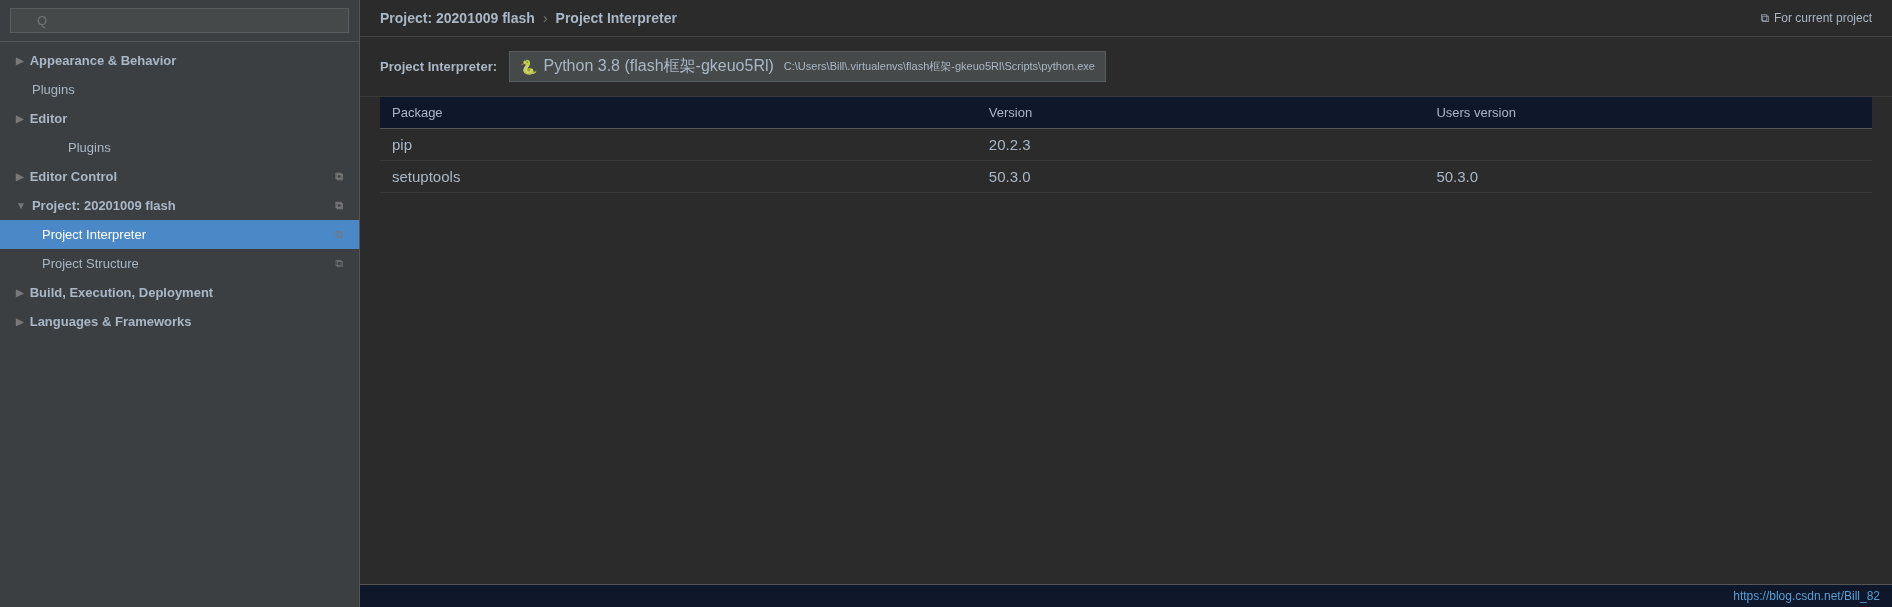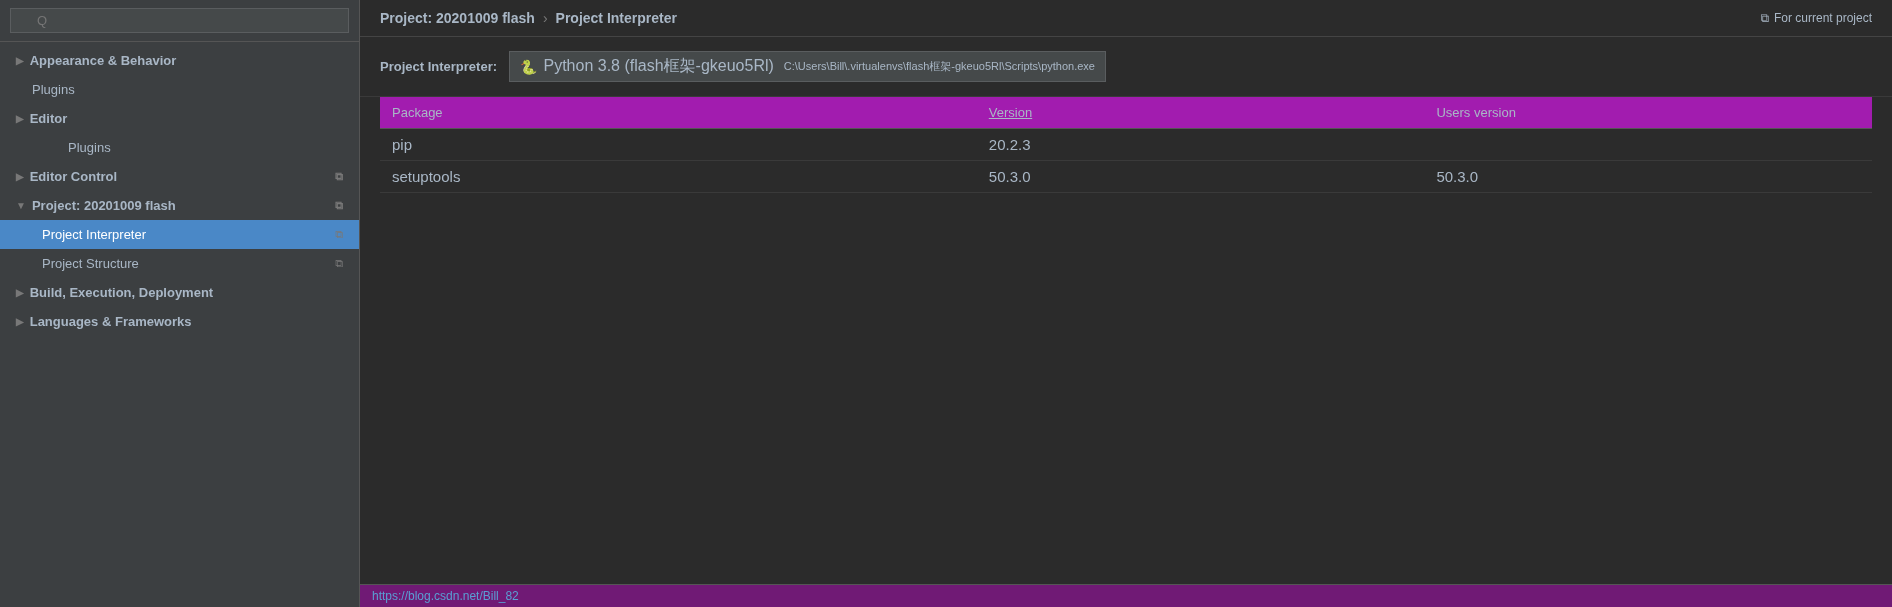--- a/index.html
+++ b/index.html
@@ -191,21 +191,21 @@
       overflow: auto;
       margin: 0 20px;
     }
 
     table {
       width: 100%;
       border-collapse: collapse;
     }
 
     thead tr {
-      background: #a21caf;
+      background: #0f172a;
     }
 
     thead th {
       text-align: left;
       padding: 8px 12px;
       color: #a9b7c6;
       font-weight: normal;
       font-size: 13px;
       border-bottom: 1px solid #555;
     }
@@ -214,27 +214,28 @@
       border-bottom: 1px solid #3a3a3a;
     }
 
     tbody td {
       padding: 7px 12px;
       color: #a9b7c6;
       font-size: 15px;
     }
 
     .col-package { width: 40%; }
-    .col-version { width: 30%; text-decoration: underline; }
+    .col-version { width: 30%; }
     .col-latest { width: 30%; }
 
     
     .footer {
-      background: #701a75;
+      background: #0f172a;
       padding: 4px 12px;
+      text-align: right;
       border-top: 1px solid #555;
       color: #5a9fd4;
       font-size: 12px;
     }
 
     .footer a {
       color: #5a9fd4;
       text-decoration: none;
     }
   </style>

